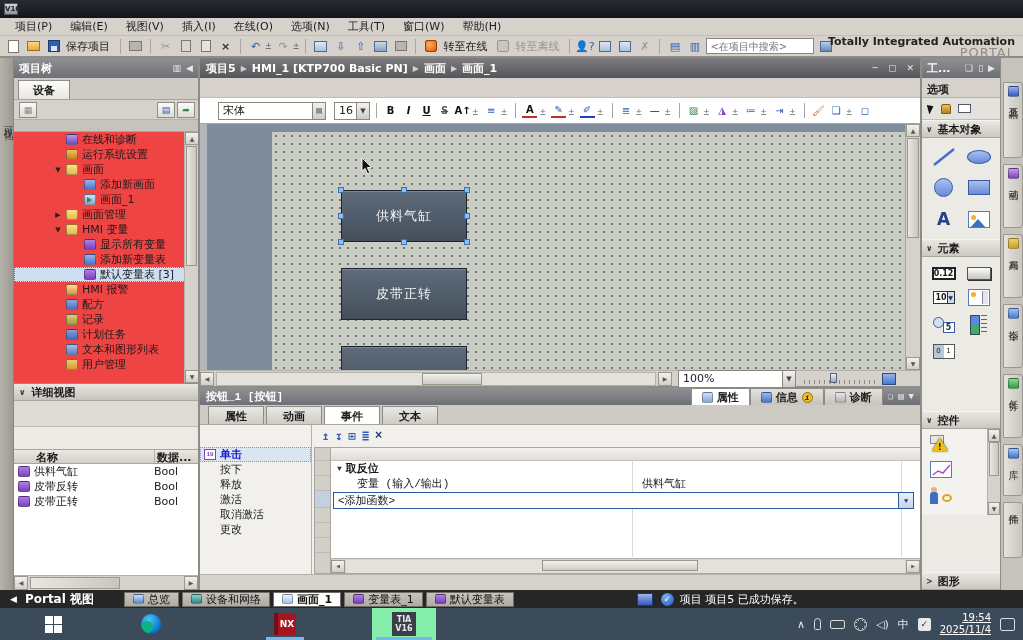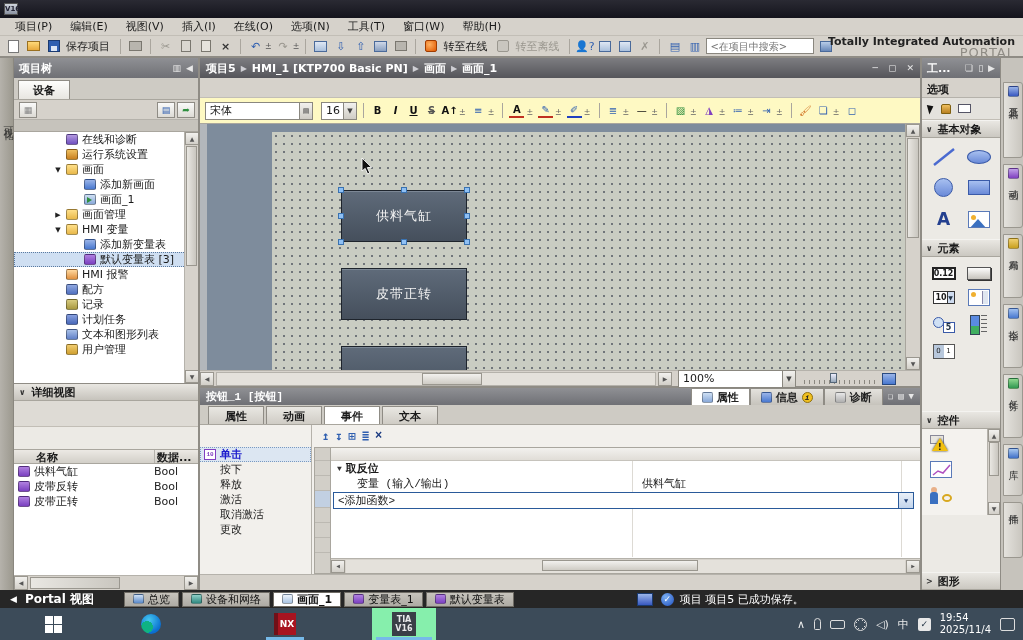--- a/index.html
+++ b/index.html
@@ -53,21 +53,21 @@
   .chev{font-size:8px;color:#333;}
 
   
   #treepanel{left:14px;top:0;width:186px;height:532px;background:#eceae5;border-right:2px solid #8f8c85;display:flex;flex-direction:column;}
   #treepanel .tabrow{height:22px;background:#cecbc4;display:flex;align-items:flex-end;padding-left:4px;border-bottom:1px solid #a9a69e;}
   #treepanel .tab{height:19px;background:linear-gradient(#fdfdfc,#e8e6e1);border:1px solid #8f8c85;border-bottom:none;padding:2px 14px 0;font-weight:bold;}
   #treepanel .ptb{height:20px;background:#d6d2cb;display:flex;align-items:center;padding:0 3px;border-bottom:1px solid #b5b2ab;}
   #treepanel .ptb .sp{flex:1;}
   .sqbtn{width:18px;height:16px;border:1px solid #8f8c85;background:linear-gradient(#fafaf9,#dddbd5);display:inline-flex;align-items:center;justify-content:center;font-size:9px;color:#2f5fb0;margin-left:2px;}
   #treepanel .colstrip{height:12px;background:#c6c3bc;border-bottom:1px solid #a9a69e;}
-  #treewrap{flex:1;background:#ffffff;position:relative;overflow:hidden;}
+  #treewrap{flex:1;background:#ef4444;position:relative;overflow:hidden;}
   #treescroll{position:absolute;right:0;top:0;bottom:0;width:14px;background:#d6d2cb;border-left:1px solid #b5b2ab;}
   .sarrow{position:absolute;left:0;width:14px;height:13px;background:linear-gradient(#f2f1ee,#d2cfc8);border:1px solid #9a978f;color:#555;font-size:6px;text-align:center;line-height:12px;}
   .sthumb{position:absolute;left:1px;width:11px;background:linear-gradient(90deg,#e9e7e2,#c9c6bf);border:1px solid #9a978f;}
   .trow{height:15px;display:flex;align-items:center;gap:4px;white-space:nowrap;font-size:11px;}
   .trow .exp{width:8px;font-size:7px;color:#222;text-align:center;}
   .lvl1{padding-left:40px;}
   .lvl2{padding-left:58px;}
   .tico{width:12px;height:11px;border-radius:2px;border:1px solid rgba(0,0,0,.35);flex:none;}
   .c-diag{background:linear-gradient(#b49ae0,#7050c0);}
   .c-run{background:linear-gradient(#f0c060,#c88020);}
@@ -100,21 +100,21 @@
   #dvtable .dr:first-of-type .c1 span.lbl{outline:1px dotted #888;outline-offset:0px;}
   .dvh{height:66px;background:#fff;}
   #dvhscroll{height:15px;background:#d6d2cb;border-top:1px solid #b5b2ab;position:relative;}
 
   
   #editor{left:200px;top:0;width:720px;height:532px;background:#d6d2cb;}
   #edtitle{left:0;top:0;width:720px;height:20px;background:linear-gradient(#7d7d81,#55555a);color:#fff;display:flex;align-items:center;padding:0 6px;font-weight:bold;gap:5px;}
   #edtitle .crumbsep{font-size:8px;color:#cfcfd4;}
   #edtitle .sp{flex:1;}
   #edgap{left:0;top:20px;width:720px;height:20px;background:#d6d2cb;border-bottom:1px solid #c2beb6;}
-  #fmtbar{left:0;top:40px;width:720px;height:26px;background:#fef9c3;border-bottom:1px solid #a9a69e;display:flex;align-items:center;gap:3px;padding-left:5px;}
+  #fmtbar{left:0;top:40px;width:720px;height:26px;background:#ffffff;border-bottom:1px solid #a9a69e;display:flex;align-items:center;gap:3px;padding-left:18px;}
   .combo{height:18px;background:#fff;border:1px solid #8a877f;display:inline-flex;align-items:center;padding-left:4px;position:relative;}
   .combo .dd{position:absolute;right:0;top:0;bottom:0;width:13px;background:linear-gradient(#f2f1ee,#cfccc5);border-left:1px solid #8a877f;color:#444;font-size:7px;display:flex;align-items:center;justify-content:center;}
   .fga{font-weight:bold;}
   .fgi{font-style:italic;font-weight:bold;}
   .fgu{text-decoration:underline;font-weight:bold;}
   .fgs{text-decoration:line-through;font-weight:bold;}
   .fmtico{width:15px;height:14px;display:inline-flex;align-items:center;justify-content:center;font-size:10px;color:#2f5fb0;}
   .pm{font-size:8px;color:#666;margin:4px 2px 0 -1px;}
 
   
@@ -249,21 +249,21 @@
   .winlogo i{background:#fff;}
   .edge{width:20px;height:20px;border-radius:50%;background:radial-gradient(circle at 30% 65%,#0fb283 0 30%,transparent 31%),radial-gradient(circle at 40% 30%,#45c8f0,#0a6ed0 70%);}
   .nxico{width:22px;height:22px;background:#a81420;border-left:4px solid #701018;color:#fff;font-size:9px;font-weight:bold;display:flex;align-items:center;justify-content:center;}
   .tiaico{width:24px;height:24px;background:#3a3f47;color:#e8e8ea;font-size:8px;font-weight:bold;line-height:9px;display:flex;flex-direction:column;align-items:center;justify-content:center;}
   #tray{position:absolute;right:0;top:0;height:32px;display:flex;align-items:center;gap:9px;color:#fff;padding-right:8px;}
   #tray .g{font-size:11px;color:#eee;}
   .trayico{width:13px;height:13px;border:1px solid #ddd;border-radius:2px;}
   .t-mic{border-radius:5px 5px 2px 2px;width:7px;height:12px;}
   .t-globe{border-radius:50%;background:radial-gradient(circle,transparent 55%,#ddd 56% 60%,transparent 61%);}
   .t-def{background:#e8e8e8;color:#234;font-size:9px;text-align:center;line-height:12px;border:none;border-radius:2px;}
-  #clock{font-size:10px;line-height:12px;}
+  #clock{text-align:right;font-size:10px;line-height:12px;text-decoration:underline;}
 </style>
 </head>
 <body>
 
 <div id="stage">
 
   <div id="titlebar" class="abs">
     <span class="appico">V16</span>
   </div>
 
@@ -402,20 +402,25 @@
           </div>
         <div class="trow lvl1">
             <span class="exp">▶</span>
             <span class="tico c-fold"></span>
             <span>画面管理</span>
           </div>
         <div class="trow lvl1">
             <span class="exp">▼</span>
             <span class="tico c-fold"></span>
             <span>HMI 变量</span>
+          </div>
+        <div class="trow lvl2">
+            <span class="exp"></span>
+            <span class="tico c-tag"></span>
+            <span>显示所有变量</span>
           </div>
         <div class="trow lvl2">
             <span class="exp"></span>
             <span class="tico c-add"></span>
             <span>添加新变量表</span>
           </div>
         <div class="trow lvl2 sel">
             <span class="exp"></span>
             <span class="tico c-tag"></span>
             <span>默认变量表 [3]</span>

